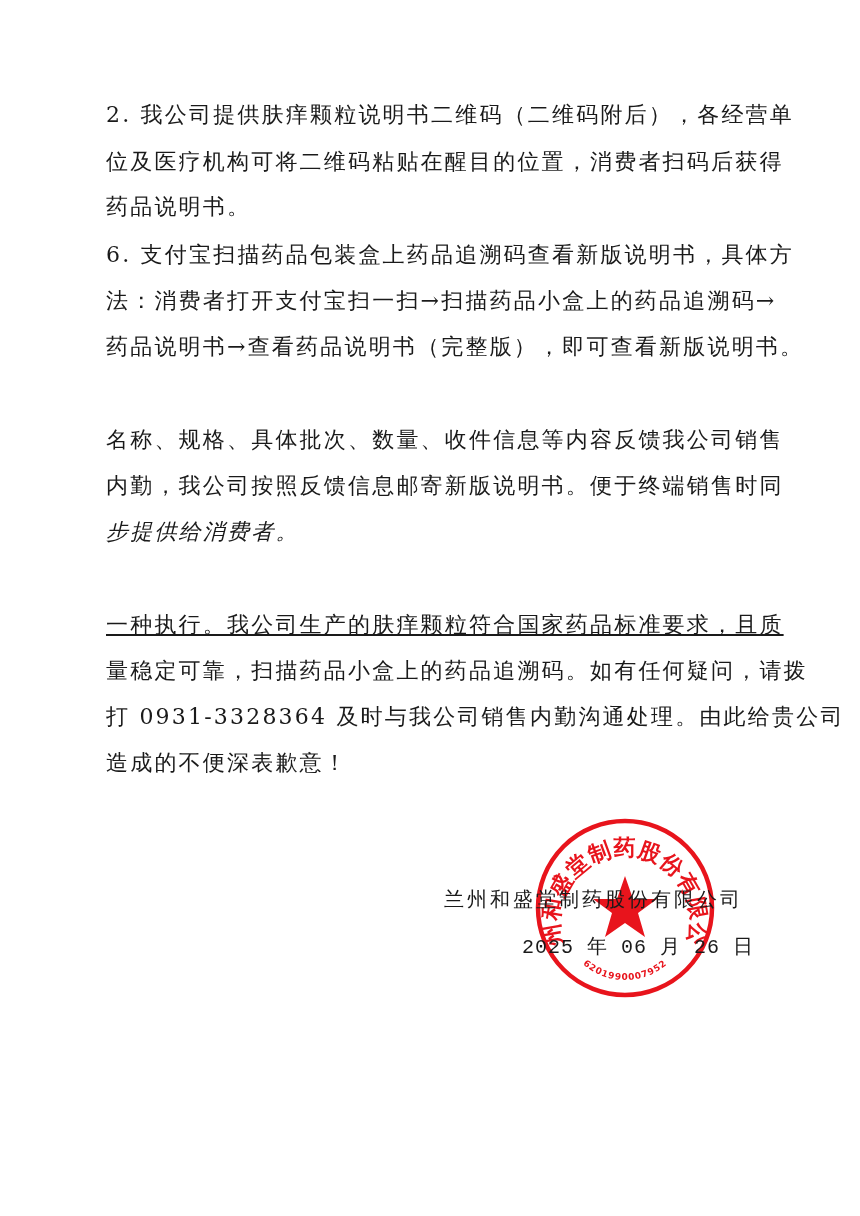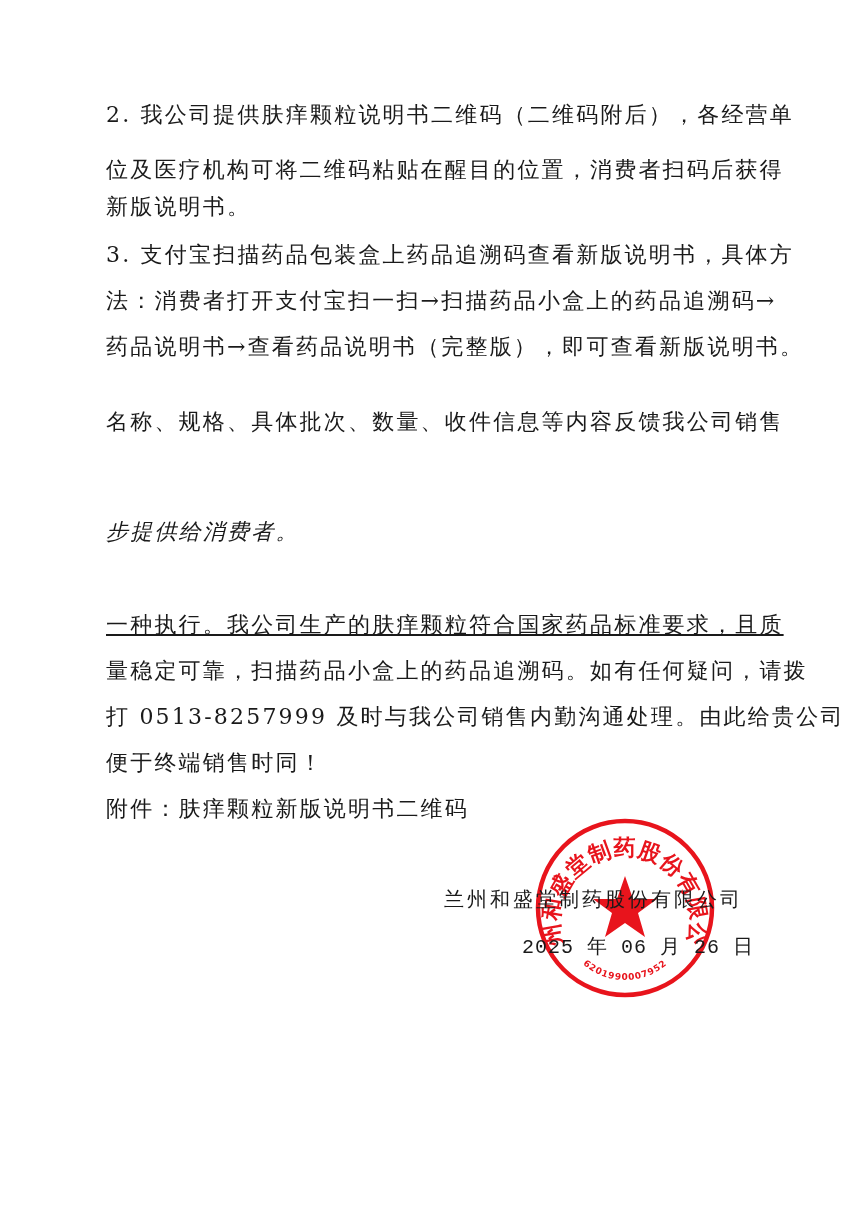--- a/index.html
+++ b/index.html
@@ -9,36 +9,36 @@
     .line { position: absolute; left: 106px; font-size: 22px; letter-spacing: 2.2px; white-space: nowrap; line-height: 28px; }
     .sig { position: absolute; font-size: 20px; letter-spacing: 3px; white-space: nowrap; line-height: 28px; }
     .stamp { position: absolute; left: 533px; top: 816px; width: 184px; height: 184px; pointer-events: none; }
   </style>
 </head>
 <body>
 
 <div class="page">
 
   <div class="line" style="top:101px;">2. 我公司提供肤痒颗粒说明书二维码（二维码附后），各经营单</div>
-  <div class="line" style="top:156px;text-align:center;">位及医疗机构可将二维码粘贴在醒目的位置，消费者扫码后获得</div>
-  <div class="line" style="top:193px;">新版说明书。</div>
+  <div class="line" style="top:148px;text-align:center;">位及医疗机构可将二维码粘贴在醒目的位置，消费者扫码后获得</div>
+  <div class="line" style="top:193px;">药品说明书。</div>
 
-  <div class="line" style="top:241px;">3. 支付宝扫描药品包装盒上药品追溯码查看新版说明书，具体方</div>
+  <div class="line" style="top:241px;">6. 支付宝扫描药品包装盒上药品追溯码查看新版说明书，具体方</div>
   <div class="line" style="top:333px;">药品说明书→查看药品说明书（完整版），即可查看新版说明书。</div>
   <div class="line" style="top:287px;">法：消费者打开支付宝扫一扫→扫描药品小盒上的药品追溯码→</div>
 
-  <div class="line" style="top:408px;">名称、规格、具体批次、数量、收件信息等内容反馈我公司销售</div>
+  <div class="line" style="top:426px;">名称、规格、具体批次、数量、收件信息等内容反馈我公司销售</div>
+  <div class="line" style="top:472px;">内勤，我公司按照反馈信息邮寄新版说明书。便于终端销售时同</div>
   <div class="line" style="top:518px;font-style:italic;">步提供给消费者。</div>
 
   <div class="line" style="top:611px;text-decoration:underline;">一种执行。我公司生产的肤痒颗粒符合国家药品标准要求，且质</div>
   <div class="line" style="top:657px;">量稳定可靠，扫描药品小盒上的药品追溯码。如有任何疑问，请拨</div>
-  <div class="line" style="top:703px;">打 0513-8257999 及时与我公司销售内勤沟通处理。由此给贵公司</div>
-  <div class="line" style="top:749px;">便于终端销售时同！</div>
+  <div class="line" style="top:703px;">打 0931-3328364 及时与我公司销售内勤沟通处理。由此给贵公司</div>
+  <div class="line" style="top:749px;">造成的不便深表歉意！</div>
 
-  <div class="line" style="top:795px;">附件：肤痒颗粒新版说明书二维码</div>
 
   <svg class="stamp" viewBox="0 0 184 184" xmlns="http://www.w3.org/2000/svg">
     <defs>
       <path id="sealArc" d="M 30 128 A 66 66 0 1 1 154 128"></path>
       <path id="codeArc" d="M 42 140 A 64 64 0 0 0 142 140"></path>
     </defs>
     <circle cx="92" cy="92" r="87" fill="none" stroke="#e8141c" stroke-width="4.5"></circle>
     <g>
       <polygon fill="#e8141c" points="92,60 100,83 124,83 105,97 112,121 92,107 72,121 79,97 60,83 84,83"></polygon>
     </g>

